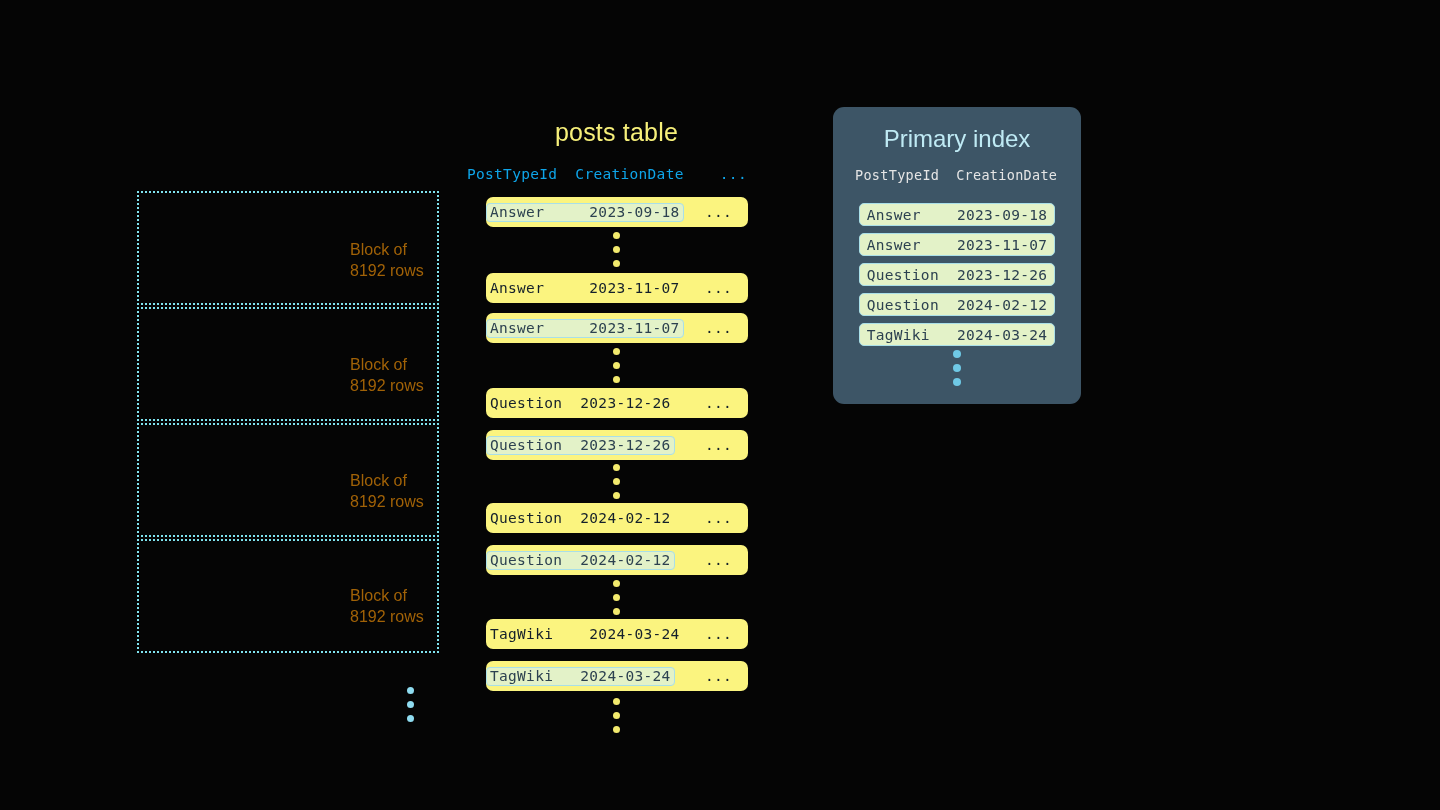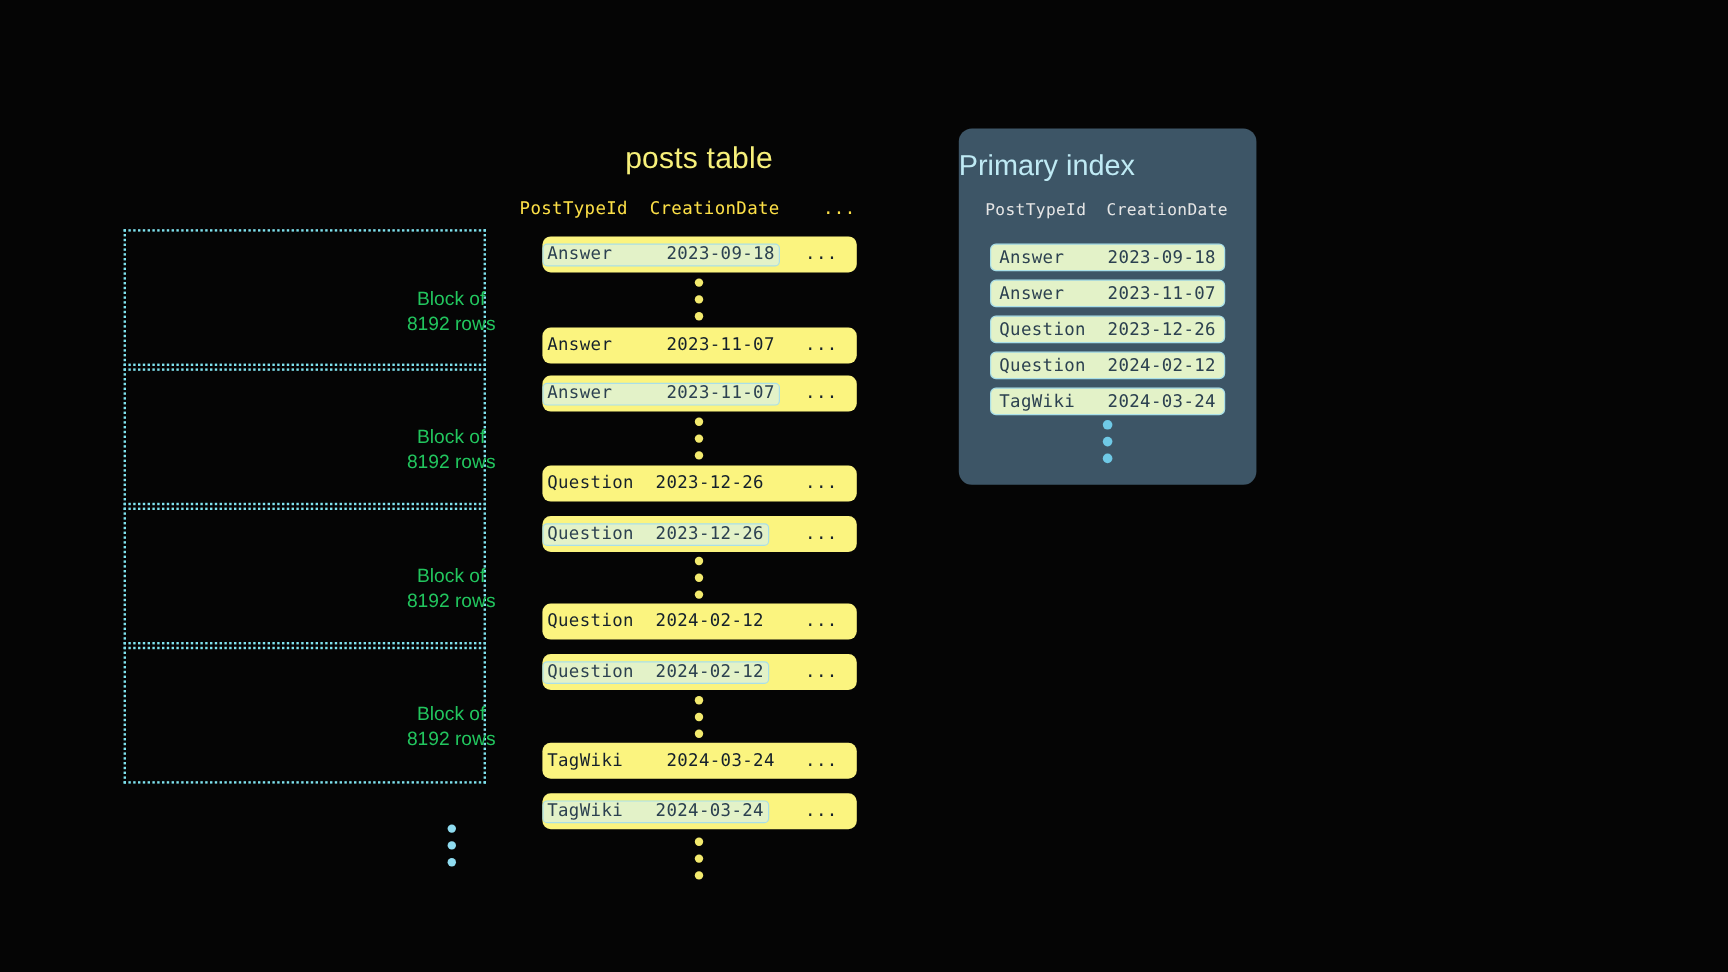--- a/index.html
+++ b/index.html
@@ -9,20 +9,21 @@
     height: 810px;
     background: #050505;
     font-family: "Liberation Sans", sans-serif;
     overflow: hidden;
     position: relative;
   }
 
   .canvas {
     position: absolute;
     inset: 0;
+    margin-left: 34px;
   }
 
   
   .posts-section {
     position: absolute;
     left: 330px;
     top: 118px;
     width: 420px;
   }
 
@@ -37,40 +38,40 @@
     letter-spacing: 0.2px;
   }
 
   .posts-header {
     position: absolute;
     left: 103px;
     top: 48px;
     width: 300px;
     font-family: "DejaVu Sans Mono", monospace;
     font-size: 14.5px;
-    color: #fde047;
+    color: #0ea5e9;
     white-space: pre;
     letter-spacing: 0.3px;
   }
 
   
   .block {
     position: absolute;
     left: 103px;
     width: 302px;
     border: 2px dotted #7fe3ef;
   }
 
   .block-label {
     position: absolute;
     width: 120px;
-    text-align: center;
+    text-align: left;
     font-size: 16px;
     line-height: 21px;
-    color: #22c55e;
+    color: #a16207;
   }
 
   
   .row-pill {
     position: absolute;
     left: 19px;
     width: 262px;
     height: 30px;
     background: #fbf47f;
     border-radius: 7px;
@@ -131,21 +132,21 @@
     height: 297px;
     background: #3d5566;
     border-radius: 11px;
   }
 
   .index-title {
     position: absolute;
     top: 18px;
     left: 0;
     width: 100%;
-    text-align: left;
+    text-align: center;
     font-size: 24px;
     color: #bfeaf4;
   }
 
   .index-header {
     position: absolute;
     top: 60px;
     left: 22px;
     font-family: "DejaVu Sans Mono", monospace;
     font-size: 13.5px;

